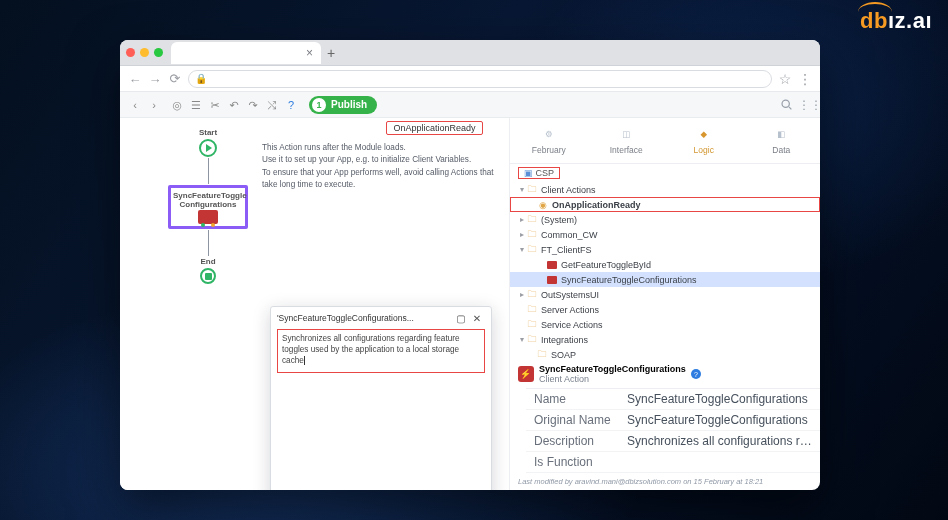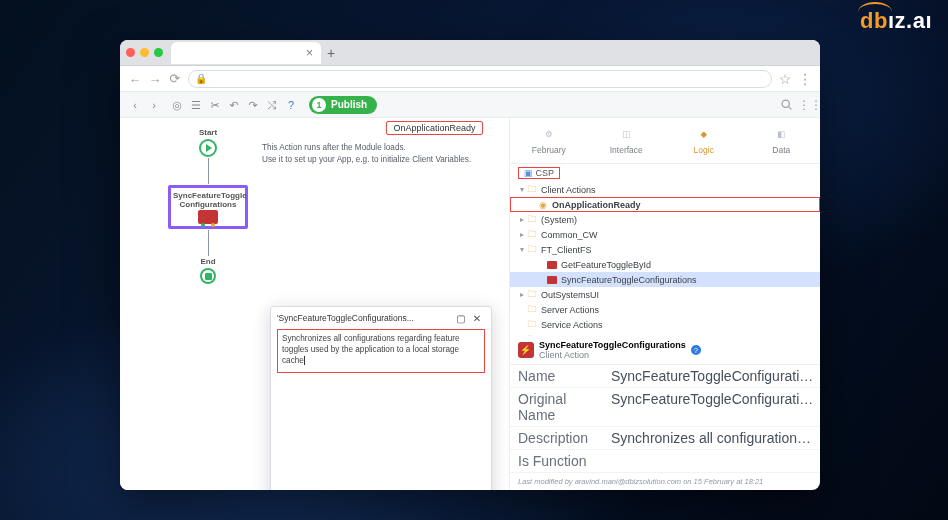--- a/index.html
+++ b/index.html
@@ -50,21 +50,21 @@
   .ti .ic{ width:12px; height:10px; margin-right:3px; display:inline-flex; align-items:center; justify-content:center;}
   .folder{color:#e0a646}
   .ti.sel{ background:#d3e1ff;}
   .ti.hl{ border:1px solid #e84545; height:15px;}
   .pad1{padding-left:8px}.pad2{padding-left:18px}.pad3{padding-left:28px}
   .red-ic{ width:10px; height:8px; background:#c33535; border-radius:1px;}
   
   .propsHdr{ display:flex; align-items:center; gap:5px; padding:4px 8px; font-size:9px;}
   .propsHdr .bolt{ width:16px; height:16px; border-radius:3px; background:#c33535; display:flex; align-items:center; justify-content:center; color:#fff; font-size:9px;}
   .propsHdr .qm{ width:10px;height:10px;border-radius:50%;background:#2f7de0;color:#fff;font-size:7px;display:flex;align-items:center;justify-content:center;}
-  .props{ border-top:1px solid #eceef1; font-size:14px; color:#46505c;}
+  .props{ border-top:1px solid #eceef1; font-size:12px; color:#46505c;margin-left:16px;}
   .prow{ display:flex; border-bottom:1px solid #f1f3f5;}
   .prow .k{ width:95px; padding:3px 8px; color:#69707b;}
   .prow .v{ flex:1; padding:3px 6px; white-space:nowrap; overflow:hidden; text-overflow:ellipsis;}
   .meta{ padding:4px 8px; font-size:7.5px; color:#9099a6; font-style:italic;}
   
   .flow{ position:absolute; left:48px; top:10px; width:80px; text-align:center; font-size:8px; color:#555;font-weight:bold;}
   .flow .lbl{ margin-bottom:2px;}
   .startc{ width:18px;height:18px;border:2px solid #2fb565;border-radius:50%;margin:0 auto;display:flex;align-items:center;justify-content:center;}
   .startc::after{content:"";border-left:6px solid #2fb565;border-top:4px solid transparent;border-bottom:4px solid transparent;margin-left:2px;}
   .line{ width:1px; background:#8d95a2; margin:1px auto;}
@@ -156,20 +156,21 @@
           <div class="nic"></div>
         </div>
         <div class="line" style="height:26px"></div>
         <div class="lbl">End</div>
         <div class="endc"></div>
       </div>
 
       <div class="desc">
         <div>This Action runs after the Module loads.</div>
         <div>Use it to set up your App, e.g. to initialize Client Variables.</div>
+        <div>To ensure that your App performs well, avoid calling Actions that take long time to execute.</div>
       </div>
     </div>
 
     <div class="right-col">
       <div class="rtabs">
         <div class="rtab">
             <div class="ri" style="color:#b7c1cd">⚙</div>
             <span>February</span>
           </div>
         <div class="rtab">

